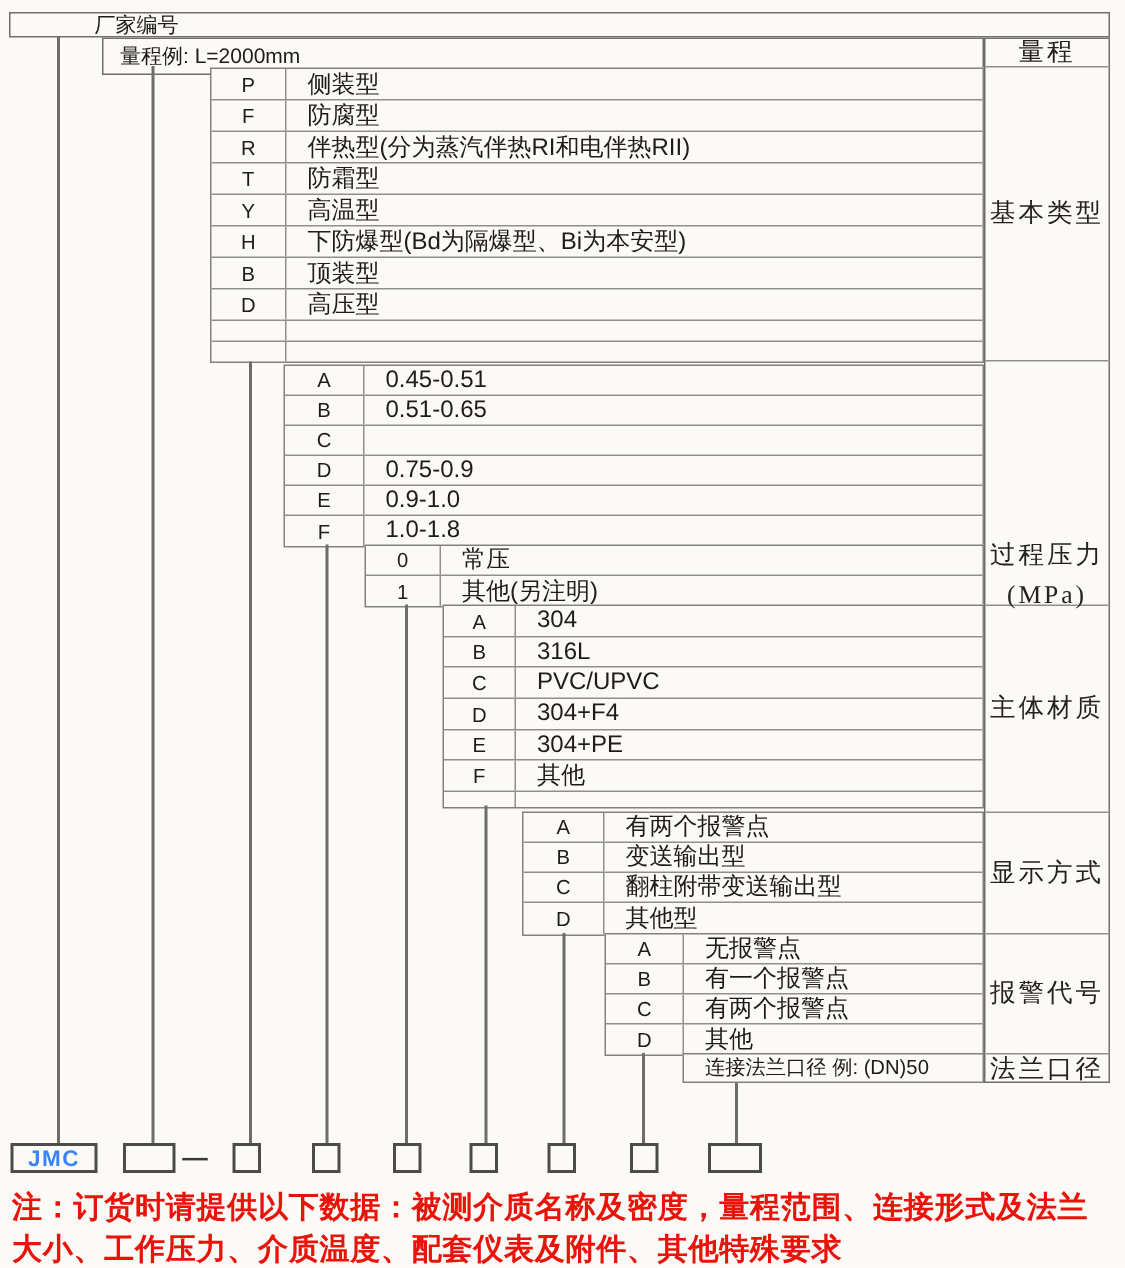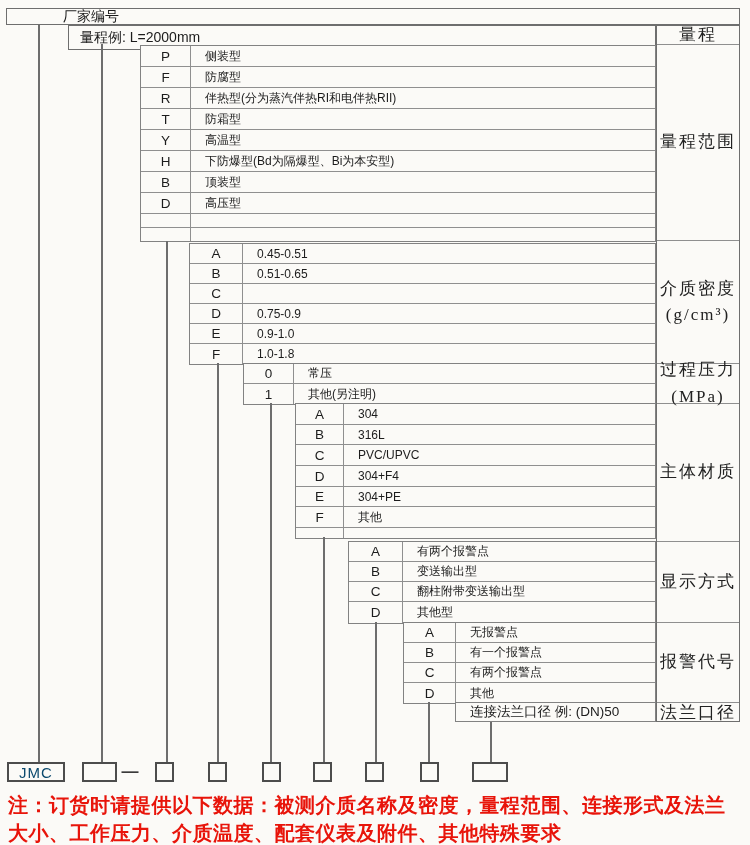--- a/index.html
+++ b/index.html
@@ -7,30 +7,30 @@
     position:relative;width:750px;height:845px;background:#fbfaf7;
     font-family:"Liberation Sans","DejaVu Sans",sans-serif;color:#1c1c1c;overflow:hidden;
   }
   .abs{position:absolute;box-sizing:border-box;}
   .frame{border:1.5px solid #6e6e6e;background:#fbfaf7;}
   .toprow{display:flex;align-items:center;font-size:14px;}
   .table{border:1.4px solid #828282;display:flex;flex-direction:column;background:#fbfaf7;}
   .trow{display:flex;box-sizing:border-box;border-bottom:1.4px solid #8f8f8f;}
   .trow:last-child{border-bottom:none;}
   .code{box-sizing:border-box;border-right:1.4px solid #8f8f8f;display:flex;align-items:center;justify-content:center;font-size:13.5px;}
-  .desc{flex:1;display:flex;align-items:center;padding-left:14px;font-size:12px;white-space:nowrap;}
+  .desc{flex:1;display:flex;align-items:center;padding-left:14px;font-size:16px;white-space:nowrap;}
   .labelcol{border:1.4px solid #6e6e6e;background:#fbfaf7;}
   .labelcell{position:absolute;left:0;width:100%;box-sizing:border-box;border-bottom:1.4px solid #8f8f8f;
     display:flex;align-items:center;justify-content:center;text-align:center;
     font-family:Liberation Serif, serif;font-size:17px;letter-spacing:2px;
     white-space:pre-line;line-height:1.55;color:#222;}
   .labelcell:last-child{border-bottom:none;}
   .connector{width:1.6px;background:#6d6d6d;}
   .fieldbox{border:2px solid #4c4c4c;background:#fbfaf7;display:flex;align-items:center;justify-content:center;}
-  .jmc{font-weight:normal;font-size:15px;letter-spacing:1px;color:#0c4a6e;}
+  .jmc{font-weight:bold;font-size:15px;letter-spacing:1px;color:#3b82f6;}
   .dashsep{display:flex;align-items:center;justify-content:center;font-size:17px;font-weight:bold;color:#3a3a3a;}
   .flangerow{border:1.4px solid #828282;display:flex;align-items:center;padding-left:14px;font-size:13.5px;background:#fbfaf7;}
   .note{color:#e8140a;font-weight:bold;font-size:20px;line-height:27.5px;letter-spacing:0.5px;white-space:nowrap;}
 </style>
 </head>
 <body>
 
 <div id="diagram">
     <div class="frame toprow abs" style="left: 6px; top: 8px; width: 734px; height: 17px; padding-left: 56px;">
       <div>厂家编号</div>
@@ -179,23 +179,21 @@
       <div class="trow" style="height: 20px;">
         <div class="code" style="width: 52px;">D</div>
         <div class="desc">其他</div>
       </div>
     </div>
     <div class="flangerow abs" style="left: 455px; top: 702px; width: 201px; height: 20px;">
       <div>连接法兰口径 例: (DN)50</div>
     </div>
     <div class="labelcol abs" style="left: 656px; top: 25px; width: 84px; height: 697px;">
       <div class="labelcell" style="top: 0px; height: 19px;">量程</div>
-      <div class="labelcell" style="top: 19px; height: 196px;">量程范围</div>
-      <div class="labelcell" style="top: 215px; height: 123px;">介质密度
-(g/cm³)</div>
+      <div class="labelcell" style="top: 19px; height: 196px;">基本类型</div>
       <div class="labelcell" style="top: 378px; height: 138px;">主体材质</div>
       <div class="labelcell" style="top: 338px; height: 40px;">过程压力
 (MPa)</div>
       <div class="labelcell" style="top: 516px; height: 81px;">显示方式</div>
       <div class="labelcell" style="top: 597px; height: 80px;">报警代号</div>
       <div class="labelcell" style="top: 677px; height: 20px;">法兰口径</div>
     </div>
     <div class="connector abs" style="left: 38px; top: 24px; width: 1.6px; height: 738px;"></div>
     <div class="connector abs" style="left: 101px; top: 44px; width: 1.6px; height: 718px;"></div>
     <div class="connector abs" style="left: 166px; top: 241px; width: 1.6px; height: 521px;"></div>

